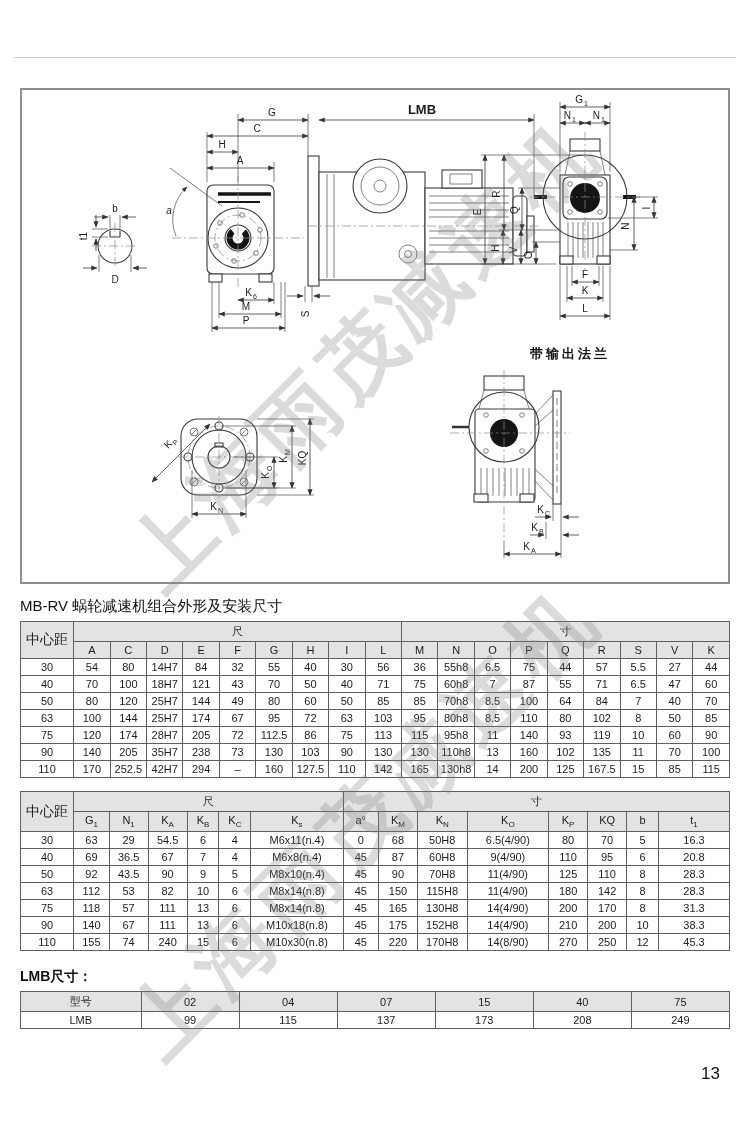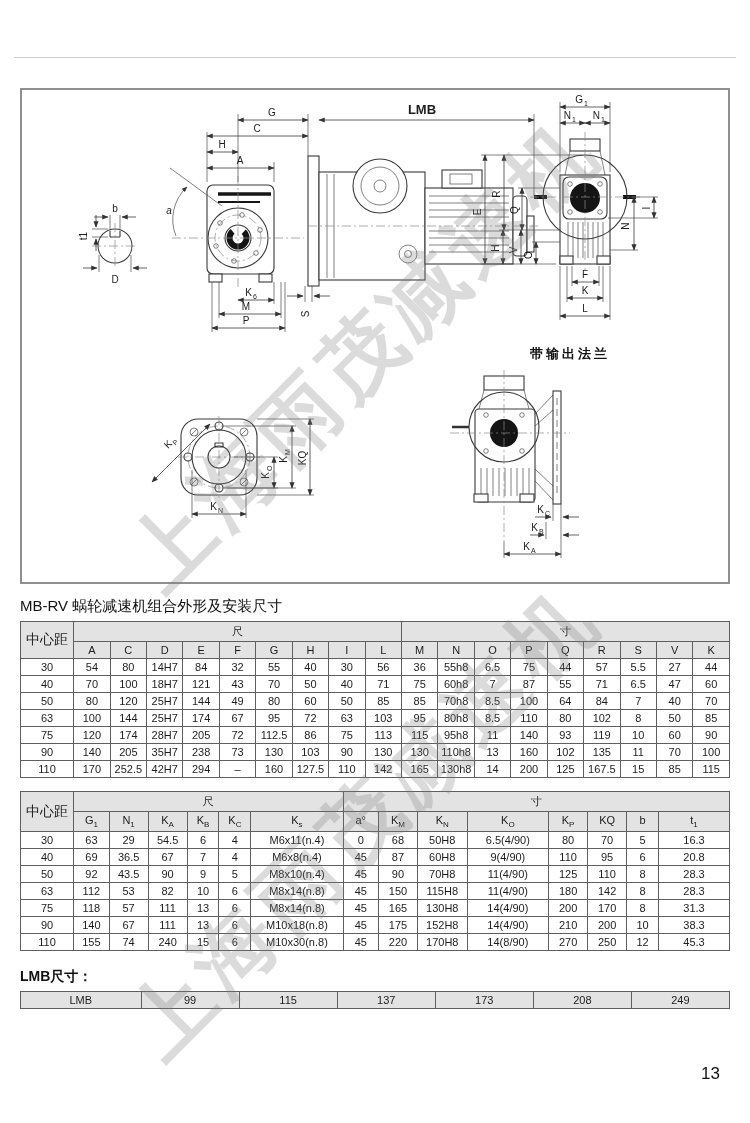--- a/index.html
+++ b/index.html
@@ -654,20 +654,29 @@
         <col style="width:17%">
           <col style="width:13.83%">
           <col style="width:13.83%">
           <col style="width:13.83%">
         <col style="width:13.83%">
           <col style="width:13.83%">
           <col style="width:13.83%">
       </colgroup>
       <tbody>
 
+      <tr>
+          <td>型号</td>
+          <td>02</td>
+          <td>04</td>
+          <td>07</td>
+          <td>15</td>
+          <td>40</td>
+          <td>75</td>
+        </tr>
           <tr>
           <td>LMB</td>
           <td>99</td>
           <td>115</td>
           <td>137</td>
           <td>173</td>
           <td>208</td>
           <td>249</td>
         </tr>
         </tbody>

